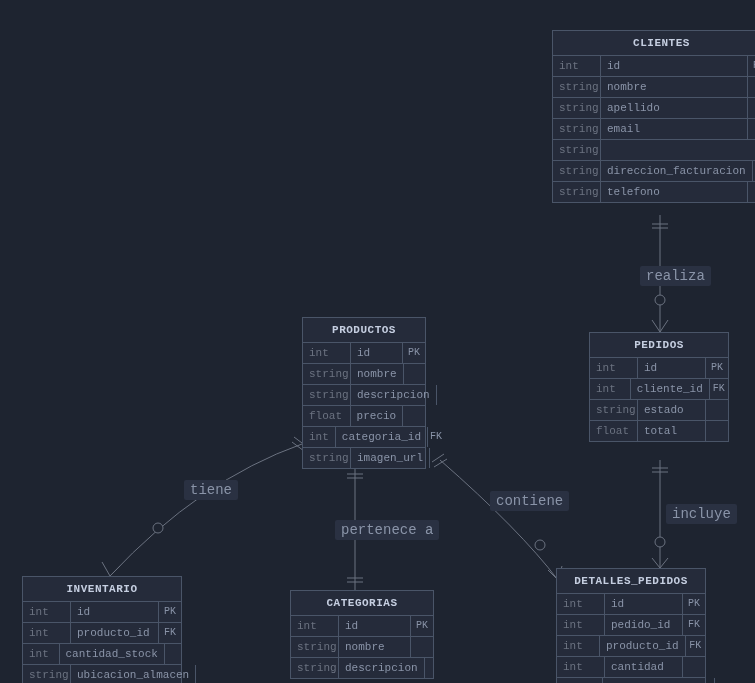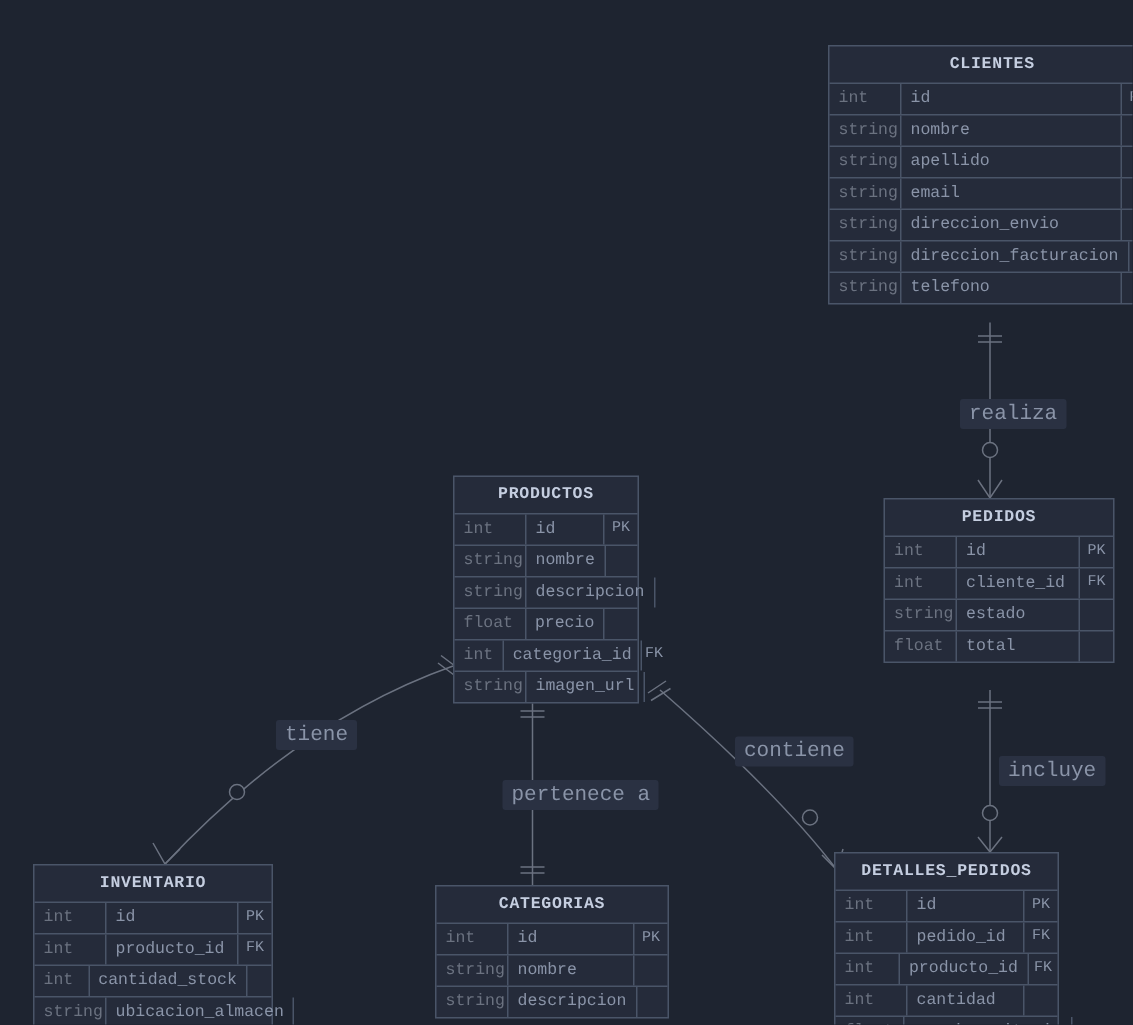--- a/index.html
+++ b/index.html
@@ -117,37 +117,36 @@
         <div class="col-name">apellido</div>
         <div class="col-key"></div>
       </div>
       <div class="entity-row">
         <div class="col-type">string</div>
         <div class="col-name">email</div>
         <div class="col-key"></div>
       </div>
       <div class="entity-row">
         <div class="col-type">string</div>
-        <div class="col-name">direccion_envio</div>
         <div class="col-key"></div>
       </div>
       <div class="entity-row">
         <div class="col-type">string</div>
         <div class="col-name">direccion_facturacion</div>
         <div class="col-key"></div>
       </div>
       <div class="entity-row">
         <div class="col-type">string</div>
         <div class="col-name">telefono</div>
         <div class="col-key"></div>
       </div>
     </div>
 </div>
 
-<div class="entity" style="left:589px; top:332px; width:154px;">
+<div class="entity" style="left:589px; top:332px; width:140px;">
   <div class="entity-title">PEDIDOS</div>
   <div>
       <div class="entity-row">
         <div class="col-type">int</div>
         <div class="col-name">id</div>
         <div class="col-key">PK</div>
       </div>
       <div class="entity-row">
         <div class="col-type">int</div>
         <div class="col-name">cliente_id</div>
@@ -195,21 +194,21 @@
         <div class="col-key">FK</div>
       </div>
       <div class="entity-row">
         <div class="col-type">string</div>
         <div class="col-name">imagen_url</div>
         <div class="col-key"></div>
       </div>
     </div>
 </div>
 
-<div class="entity" style="left:290px; top:590px; width:156px;">
+<div class="entity" style="left:290px; top:590px; width:144px;">
   <div class="entity-title">CATEGORIAS</div>
   <div>
       <div class="entity-row">
         <div class="col-type">int</div>
         <div class="col-name">id</div>
         <div class="col-key">PK</div>
       </div>
       <div class="entity-row">
         <div class="col-type">string</div>
         <div class="col-name">nombre</div>

